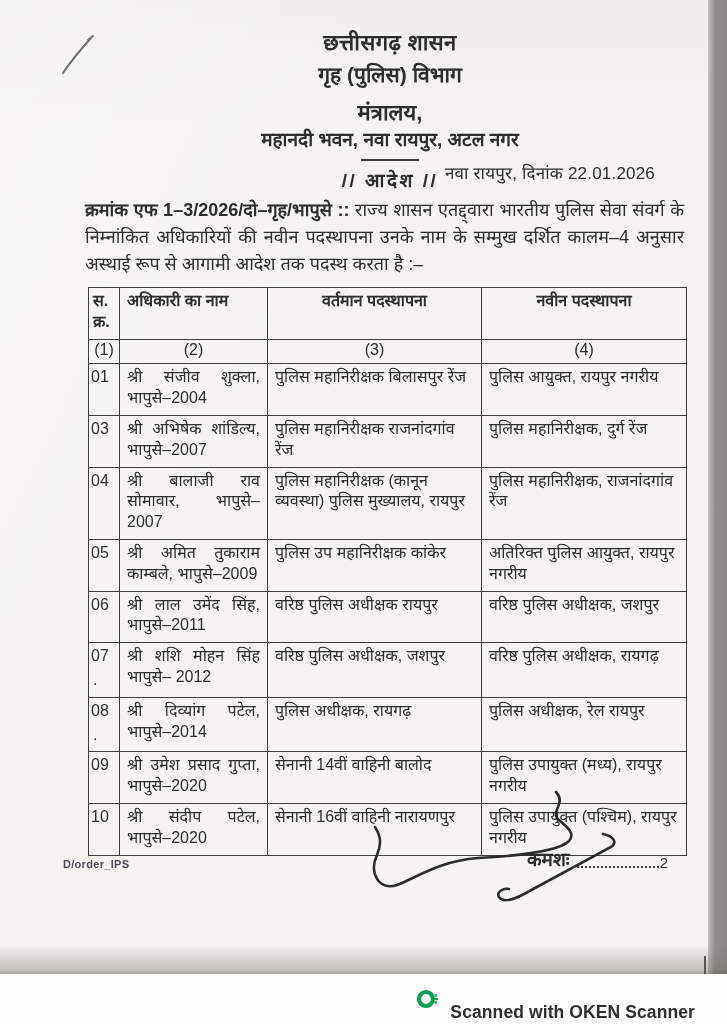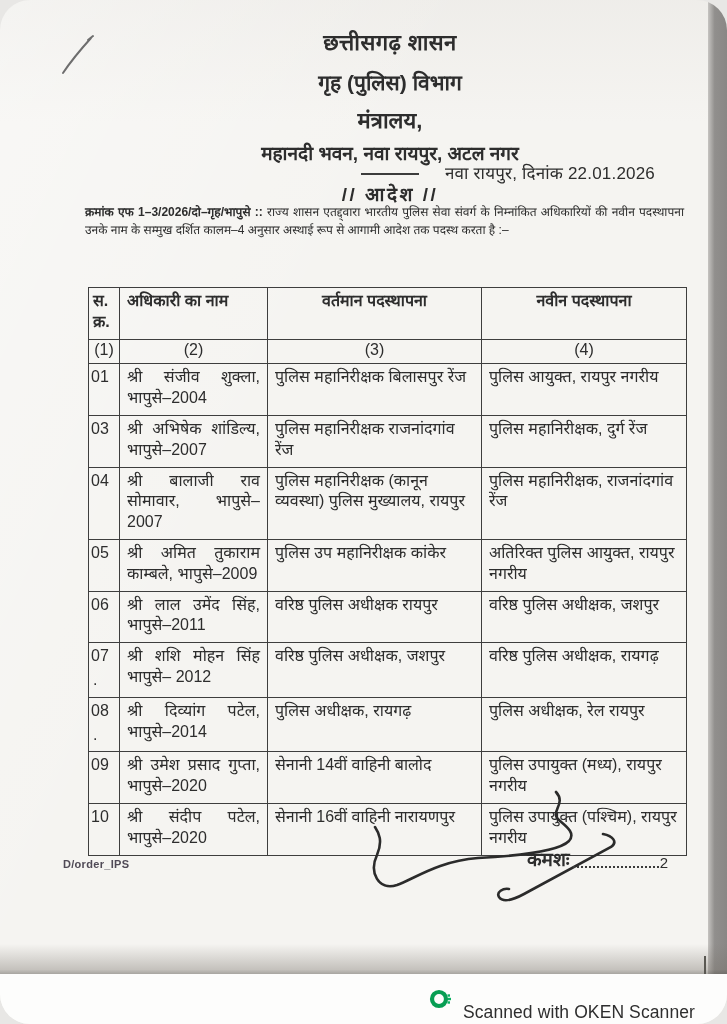--- a/index.html
+++ b/index.html
@@ -8,51 +8,50 @@
     position:relative;
     width:727px; height:1024px;
     margin:0 auto;
     background:#f5f4f1;
     background-image:
       linear-gradient(115deg, rgba(255,255,255,0.35) 0%, rgba(255,255,255,0) 40%),
       linear-gradient(to bottom, rgba(210,206,200,0.18), rgba(210,206,200,0) 12%);
     overflow:hidden;
     font-family:"Liberation Sans","DejaVu Sans",sans-serif;
     color:#2d2d2d;
-    border-radius:30px;
   }
   
   .edge-right {
     position:absolute; top:0; right:0; width:19px; height:974px;
     background:linear-gradient(to right,#c6c4c1 0%, #918f8d 35%, #898785 100%);
   }
   
   .scan-shadow {
     position:absolute; left:0; top:944px; width:727px; height:30px;
     background:linear-gradient(to bottom, rgba(118,112,104,0) 0%, rgba(118,112,104,0.38) 85%, rgba(90,86,80,0.5) 100%);
   }
   .corner-tick {
     position:absolute; left:704px; top:956px; width:2px; height:18px; background:#5a5852;
   }
 
   .pen-marks { position:absolute; left:0; top:0; width:727px; height:1024px; pointer-events:none; }
 
   .header-block { position:absolute; left:90px; top:26px; width:600px; text-align:center; }
   .h-line1 { font-size:22px; font-weight:700; letter-spacing:0.4px; }
-  .h-line2 { font-size:21px; font-weight:700; margin-top:12px; }
+  .h-line2 { font-size:21px; font-weight:700; margin-top:4px; }
   .h-line3 { font-size:22px; font-weight:600; margin-top:8px; }
-  .h-line4 { font-size:19px; font-weight:600; margin-top:6px; }
+  .h-line4 { font-size:19px; font-weight:600; margin-top:0; }
   .h-rule  { width:58px; border-top:2.2px solid #3c3c3c; margin:7px auto 6px; }
   .h-order { font-size:19px; font-weight:600; letter-spacing:2.5px; }
 
   .dateline { position:absolute; right:72px; top:161px; font-size:17px; letter-spacing:0.2px; }
 
   .para {
-    position:absolute; left:85px; top:203px; width:599px;
-    font-size:12px; line-height:1.5; text-align:justify;
+    position:absolute; left:85px; top:197px; width:599px;
+    font-size:18px; line-height:1.5; text-align:justify;
   }
   .para b { font-weight:700; }
 
   table.order-table {
     position:absolute; left:88px; top:287px; width:598px;
     border-collapse:collapse; table-layout:fixed;
     font-size:16px; line-height:1.3;
   }
   .order-table col.c1 { width:31px; }
   .order-table col.c2 { width:148px; }
@@ -84,21 +83,21 @@
     position:absolute; left:63px; top:858px;
     font-size:11px; color:#504a56; letter-spacing:0.3px; font-weight:700;
   }
 
   .footer {
     position:absolute; left:0; top:974px; width:727px; height:50px;
     background:#fdfdfc;
     display:flex; align-items:center; justify-content:flex-end;
     padding-right:32px; gap:12px;
   }
-  .footer .f-text { font-size:17.5px; color:#2e2e2e; font-weight:400; letter-spacing:0.1px;margin-top:27px; }
+  .footer .f-text { font-size:17.5px; color:#2e2e2e; font-weight:700; letter-spacing:0.1px;margin-top:27px; }
 </style>
 </head>
 <body>
 
 <div class="page">
 
   <div class="edge-right"></div>
   <div class="scan-shadow"></div>
   <div class="corner-tick"></div>
 

